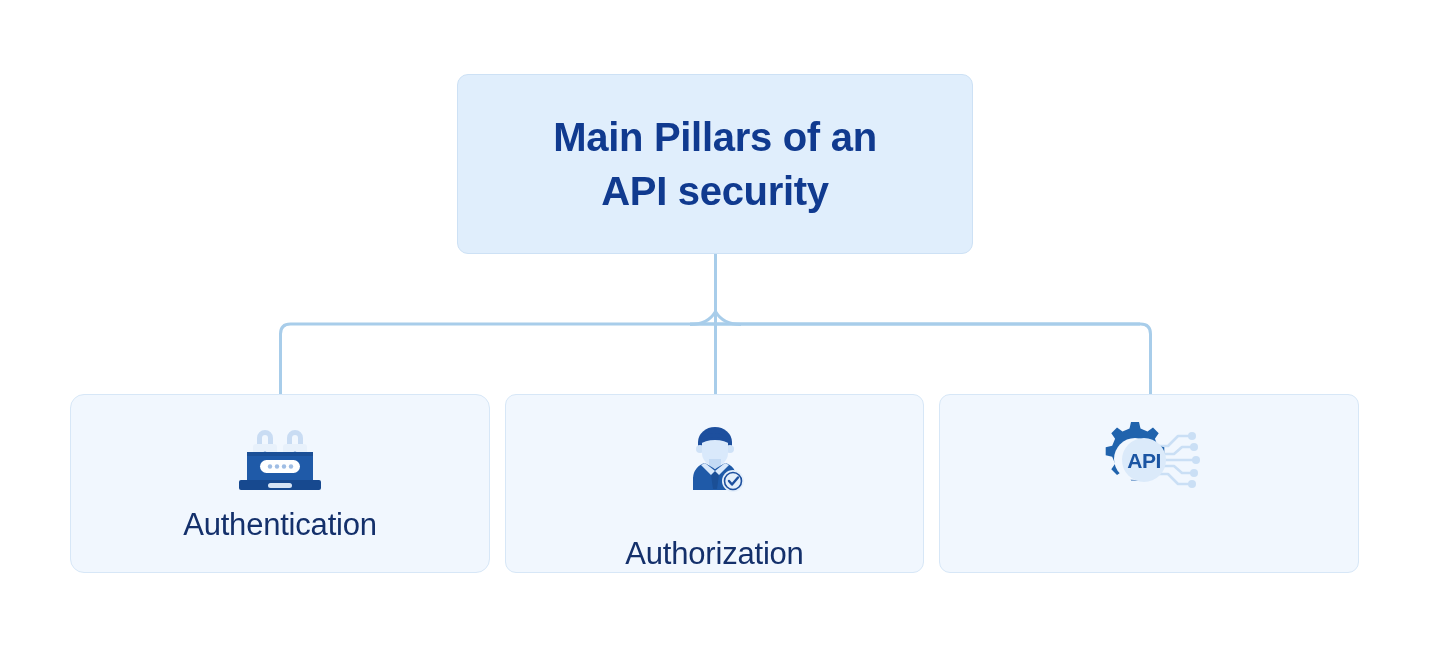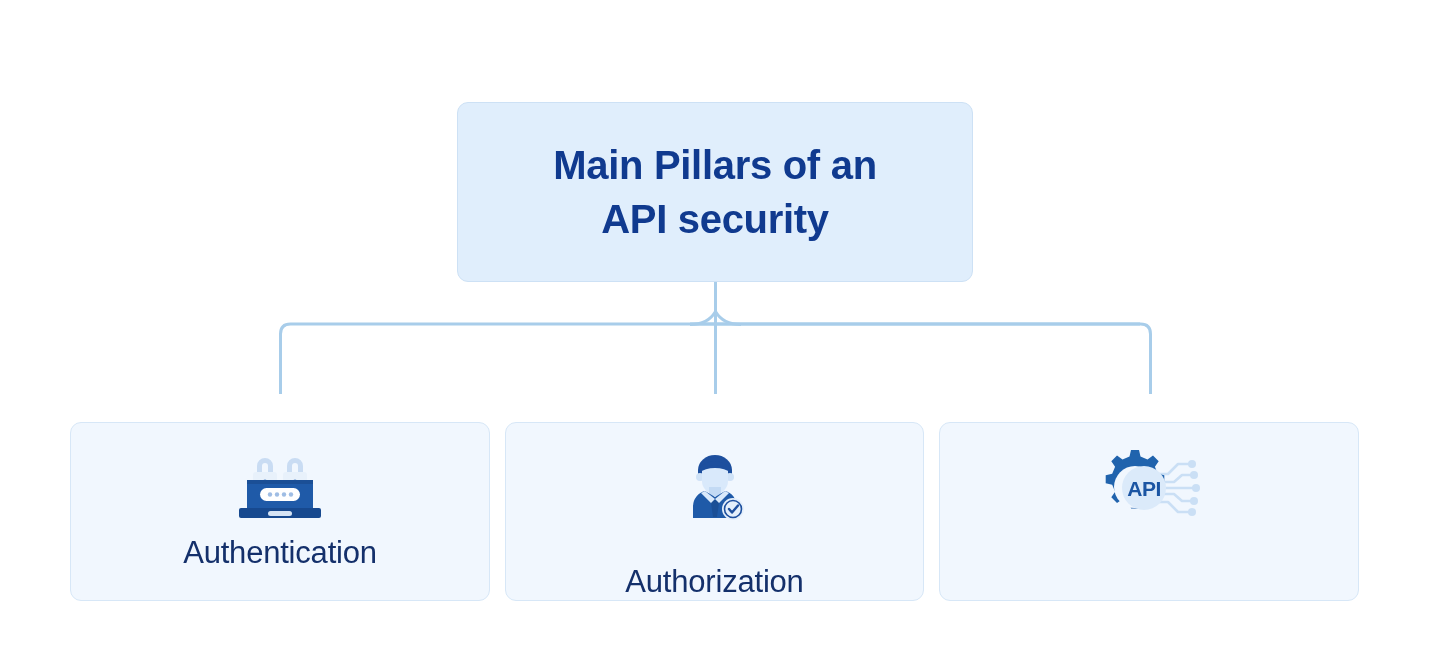--- a/index.html
+++ b/index.html
@@ -27,21 +27,20 @@
     width: 1430px;
     height: 651px;
     pointer-events: none;
   }
 
   
   .node {
     position: absolute;
     box-sizing: border-box;
     border-radius: 11px;
-    margin-top: 28px;
   }
   #root-node {
     left: 457px;
     top: 74px;
     width: 516px;
     height: 180px;
     background: #e0eefc;
     border: 1.5px solid #cde1f5;
     display: flex;
     align-items: center;
@@ -62,21 +61,21 @@
   .leaf-node {
     top: 394px;
     height: 179px;
     background: #f1f7fe;
     border: 1.5px solid #d7e7f7;
     display: flex;
     flex-direction: column;
     align-items: center;
     justify-content: flex-start;
   }
-  #leaf-0 { left: 70px;  width: 420px; }
+  #leaf-0 { left: 70px;  width: 420px; border-radius: 14px; }
   #leaf-1 { left: 505px; width: 419px; gap: 29px; }
   #leaf-2 { left: 939px; width: 420px; }
 
   .leaf-icon {
     margin-top: 21px;
     height: 84px;
     display: flex;
     align-items: center;
     justify-content: center;
   }

